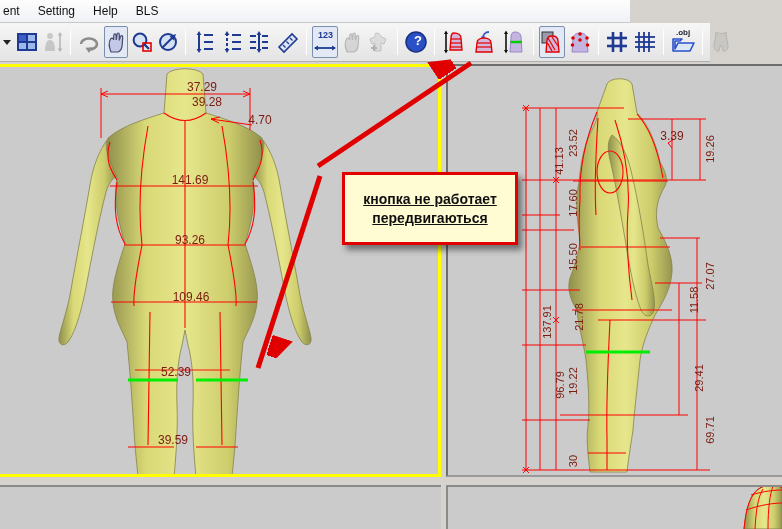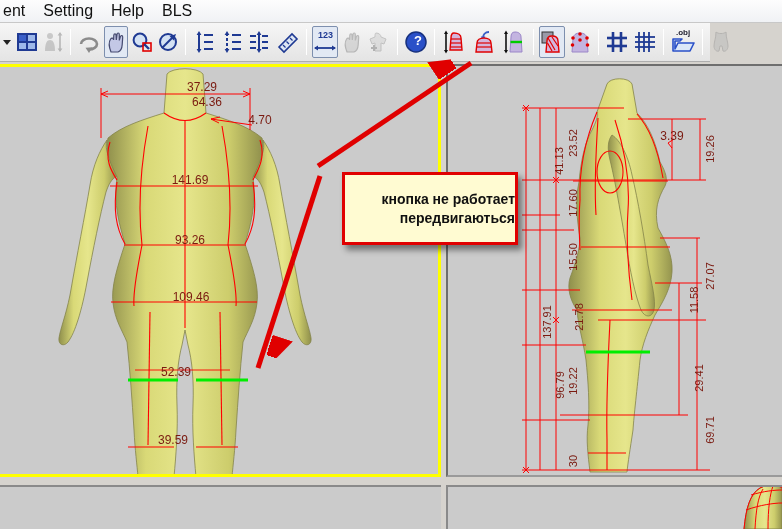--- a/index.html
+++ b/index.html
@@ -1,22 +1,22 @@
 <!DOCTYPE html>
 <html><head>
 <meta charset="utf-8">
 <style>
   html,body{margin:0;padding:0;}
   body{font-family:"Liberation Sans",sans-serif;background:#d6d3ce;}
   #app{position:relative;width:782px;height:529px;overflow:hidden;background:#d6d3ce;}
 
   
-  #menubar{position:absolute;left:0;top:0;width:782px;height:22px;
+  #menubar{position:absolute;left:0;top:0;width:630px;height:22px;
     background:linear-gradient(#fdfdfd,#f0f2f5);border-bottom:1px solid #c8c8c8;
-    display:flex;align-items:center;font-size:16px;color:#111;}
+    display:flex;align-items:center;font-size:12px;color:#111;}
   .menu-item{padding:2px 9px;cursor:default;}
   .menu-item:first-child{padding-left:3px;}
 
   
   #toolbar{position:absolute;left:0;top:23px;width:710px;height:38px;
     background:linear-gradient(#f6f6f6,#e4e4e4);border-bottom:1px solid #aeaeae;
     display:flex;align-items:center;}
   .tbtn{position:relative;width:28px;height:30px;margin:0 1px;display:flex;
     align-items:center;justify-content:center;border:1px solid transparent;border-radius:2px;}
   .tbtn.pressed{border:1px solid #7d8fae;background:#e2e9f4;}
@@ -41,21 +41,21 @@
   
   #labels{position:absolute;left:16px;top:0;width:782px;height:529px;pointer-events:none;z-index:20;text-align:right;}
   .mlabel{position:absolute;font-size:12px;color:#7a1a10;white-space:nowrap;
     transform:translate(-50%,-50%);}
   .mlabel.rot{transform:translate(-50%,-50%) rotate(-90deg);font-size:11px;}
 
   
   #note{position:absolute;left:342px;top:172px;width:176px;height:73px;z-index:40;
     background:#fffbd2;border:3px solid #e00000;box-shadow:4px 5px 6px rgba(0,0,0,.45);
     box-sizing:border-box;display:flex;flex-direction:column;justify-content:center;
-    font-size:14px;font-weight:bold;color:#101010;text-align:right;line-height:1.35;}
+    font-size:14px;font-weight:bold;color:#101010;text-align:center;line-height:1.35;text-decoration:underline;}
 
   
   #arrows{position:absolute;left:0;top:0;z-index:50;pointer-events:none;}
 </style>
 </head>
 <body>
 <div id="app">
 
   <div id="menubar">
     <span class="menu-item">ent</span>
@@ -419,21 +419,21 @@
         <path d="M755,529 C756,510 758,497 763,489"></path>
         <path d="M768,529 C768,508 770,494 773,486"></path>
         <path d="M746,510 C760,505 774,503 782,503"></path>
         <path d="M751,495 C764,491 775,490 782,490"></path>
       </g>
     </svg>
   </div>
 
   <div id="labels">
       <span class="mlabel" style="left: 186px; top: 87px;">37.29</span>
-      <span class="mlabel" style="left: 191px; top: 102px;">64.36</span>
+      <span class="mlabel" style="left: 191px; top: 102px;">39.28</span>
       <span class="mlabel" style="left: 244px; top: 120px;">4.70</span>
       <span class="mlabel" style="left: 174px; top: 180px;">141.69</span>
       <span class="mlabel" style="left: 174px; top: 240px;">93.26</span>
       <span class="mlabel" style="left: 175px; top: 297px;">109.46</span>
       <span class="mlabel" style="left: 160px; top: 372px;">52.39</span>
       <span class="mlabel" style="left: 157px; top: 440px;">39.59</span>
       <span class="mlabel rot" style="left: 531px; top: 322px;">137.91</span>
       <span class="mlabel rot" style="left: 543px; top: 161px;">41.13</span>
       <span class="mlabel rot" style="left: 544px; top: 385px;">96.79</span>
       <span class="mlabel rot" style="left: 557px; top: 143px;">23.52</span>

